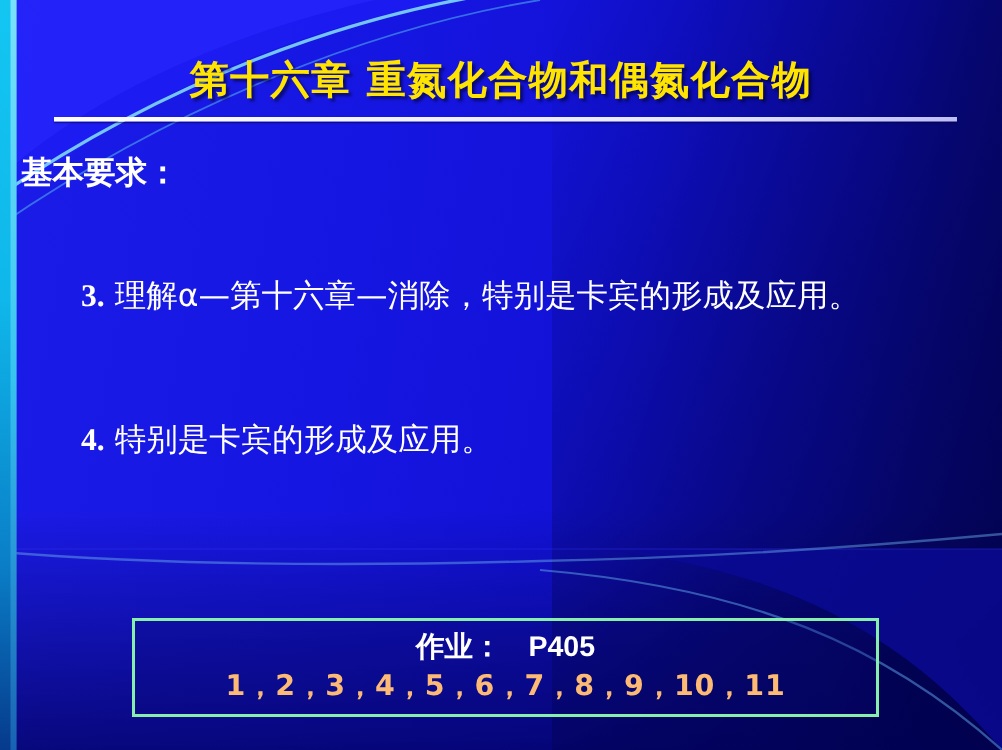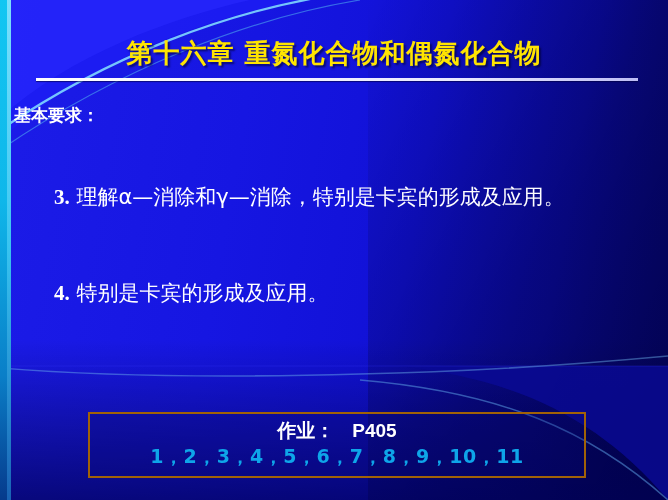--- a/index.html
+++ b/index.html
@@ -90,59 +90,59 @@
     left: 14px;
     top: 100px;
     width: 640px;
     color: #ffffff;
     font-size: 21px;
     line-height: 30px;
   }
   .lead {
     font-weight: bold;
     margin-bottom: 22px;
-    font-size: 17px;
+    font-size: 21px;
   }
   .item {
     margin-bottom: 6px;
     white-space: pre-wrap;
   }
   .num {
     font-weight: bold;
     font-family: "Liberation Serif", "DejaVu Serif", serif;
   }
 
   .footer-box {
     position: absolute;
     left: 88px;
     top: 412px;
     width: 494px;
     height: 62px;
-    border: 2px solid #a16207;
+    border: 2px solid #86efac;
     background: rgba(6,6,120,0.25);
   }
   .footer-line1 {
     position: absolute;
     left: 0; right: 0;
     top: 4px;
     text-align: center;
     color: #ffffff;
     font-size: 19px;
     font-weight: bold;
   }
   .footer-line1 .pnum {
     margin-left: 18px;
     font-family: "Liberation Sans", sans-serif;
   }
   .footer-line2 {
     position: absolute;
     left: 0; right: 0;
     top: 30px;
     text-align: center;
-    color: #0ea5e9;
+    color: #fdba74;
     font-size: 19px;
     font-weight: bold;
     letter-spacing: .5px;
   }
 </style>
 </head>
 <body>
 
 <div id="slide">
   <div class="bg-base"></div>
@@ -164,21 +164,21 @@
     <div class="left-bar-inner"></div>
   </div>
 
   <div class="title">第十六章  重氮化合物和偶氮化合物</div>
   <div class="title-underline"></div>
 
   <div class="body-text">
     <div class="lead">基本要求：</div>
 
     <div class="item">
-      <span class="num">3.</span><span> 理解α—消除和γ—消除，特别是卡宾的形成及应用。</span>
+      <span class="num">3.</span><span> 理解α—第十六章—消除，特别是卡宾的形成及应用。</span>
     </div>
     <div class="item">
       <span class="num">4.</span><span> 特别是卡宾的形成及应用。</span>
     </div>
 
   </div>
 
   <div class="footer-box">
     <div class="footer-line1">
       <span>作业：</span><span class="pnum">P405</span>

